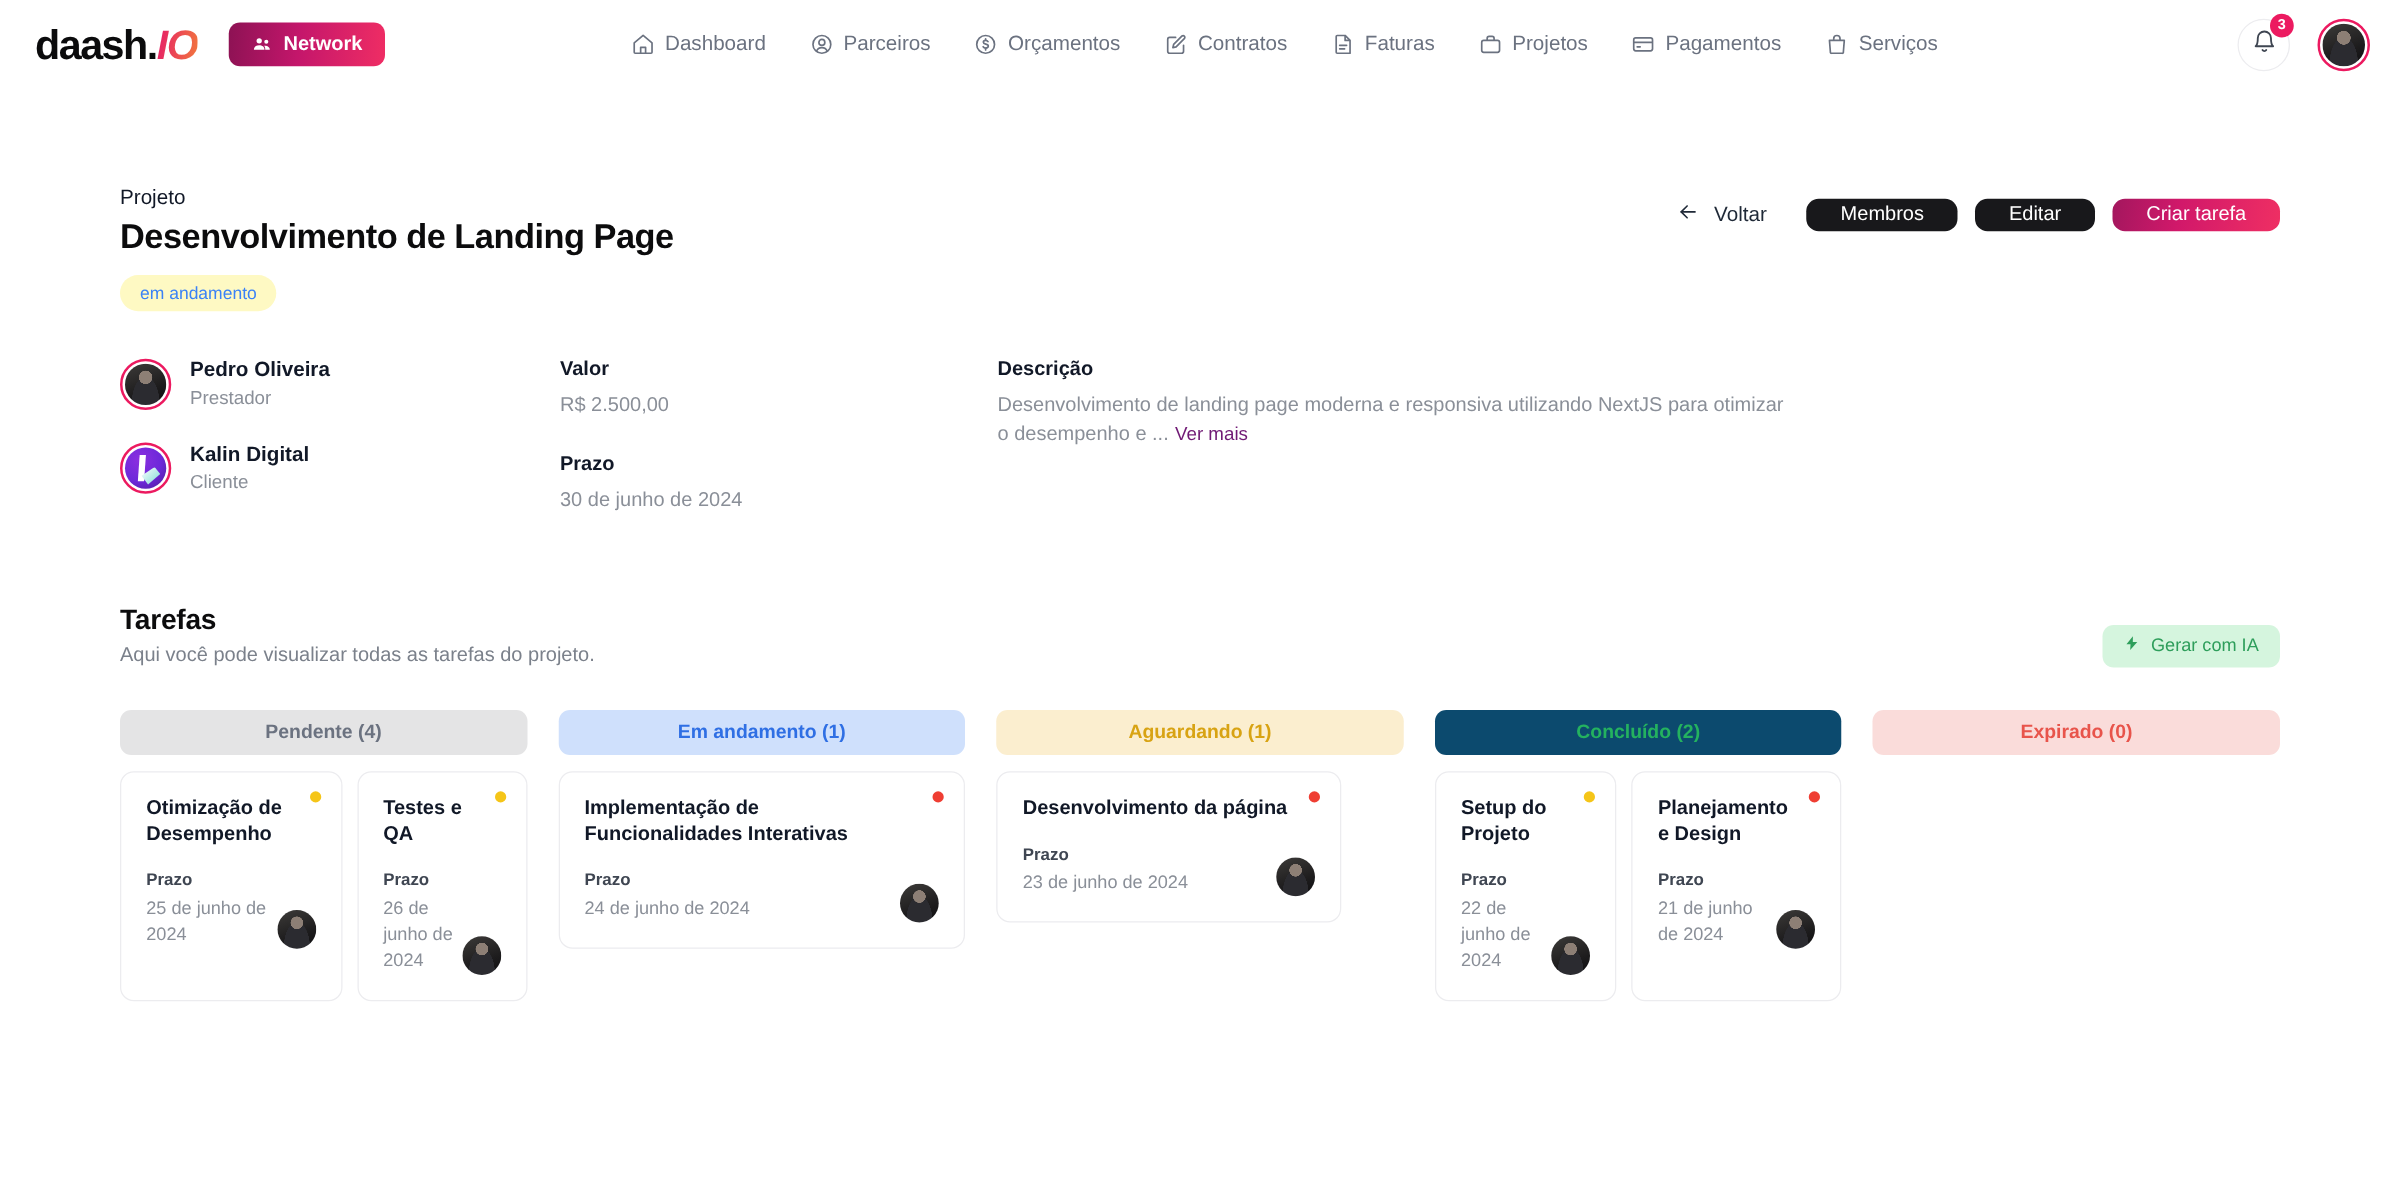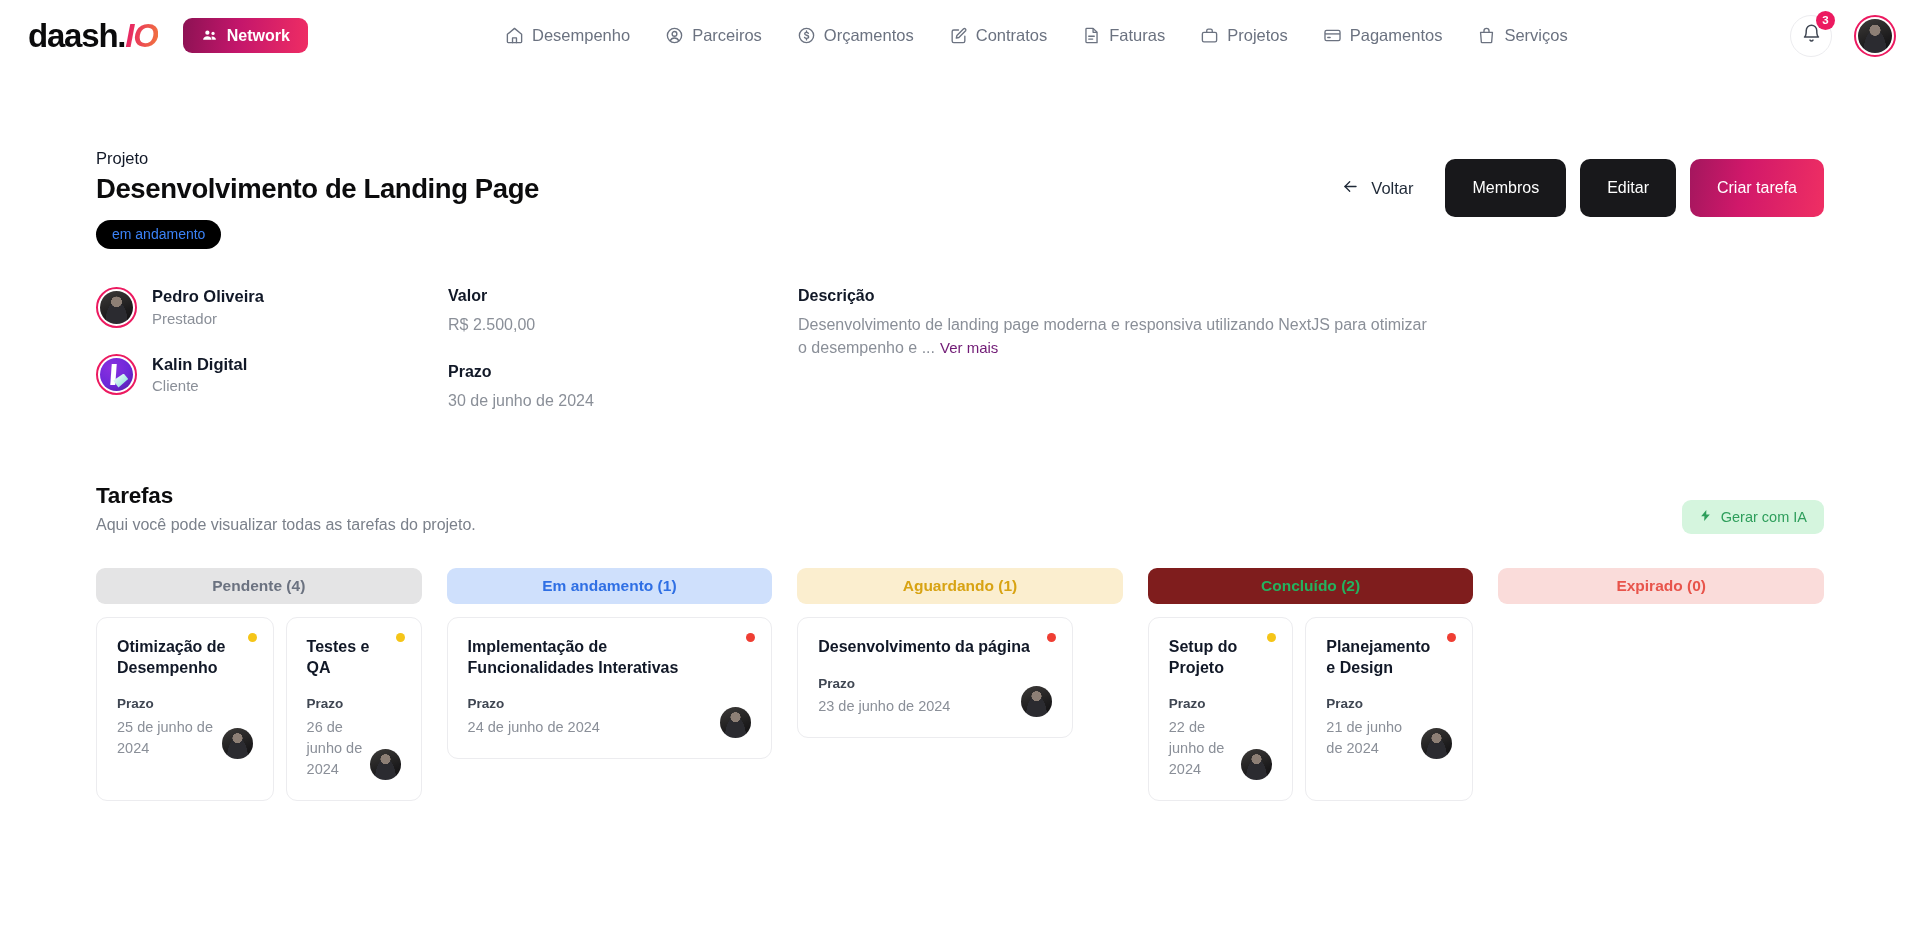--- a/index.html
+++ b/index.html
@@ -131,21 +131,21 @@
     font-size: 27.5px;
     font-weight: 700;
     letter-spacing: -0.4px;
     color: #0c0c0d;
     margin-top: 2px;
     line-height: 1.2;
   }
   .status-pill {
     display: inline-block;
     margin-top: 15px;
-    background: #000000;
+    background: #fef9c3;
     color: #3b82f6;
     font-size: 14px;
     padding: 6px 16px;
     border-radius: 999px;
     line-height: 1.2;
   }
 
   .head-actions {
     margin-left: auto;
     display: flex;
@@ -157,21 +157,21 @@
     font-size: 16.5px; color: #1f2937;
     cursor: pointer;
     margin-right: 18px;
   }
   .btn {
     border: none;
     font-family: inherit;
     font-size: 16px;
     font-weight: 400;
     border-radius: 10px;
-    height: 58px;
+    height: 26px;
     padding: 0 27px;
     cursor: pointer;
     white-space: nowrap;
   }
   .btn-dark { background: #18181b; color: #ffffff; }
   .btn-grad {
     background: linear-gradient(100deg, #a3175e 0%, #d1186a 40%, #ef2f63 100%);
     color: #ffffff;
   }
 
@@ -328,21 +328,21 @@
   </button>
 
   <nav class="nav">
     <div class="nav-item">
       <span>
           <svg width="19" height="19" viewBox="0 0 24 24" fill="none" stroke="#6b7280" stroke-width="1.7" stroke-linecap="round" stroke-linejoin="round">
             <path d="M3 10.5 12 3l9 7.5V20a1 1 0 0 1-1 1H4a1 1 0 0 1-1-1z"></path>
             <path d="M9.5 21v-6h5v6"></path>
           </svg>
         </span>
-      <span>Desempenho</span>
+      <span>Dashboard</span>
     </div>
     <div class="nav-item">
       <span>
           <svg width="19" height="19" viewBox="0 0 24 24" fill="none" stroke="#6b7280" stroke-width="1.7">
             <circle cx="12" cy="12" r="9"></circle>
             <circle cx="12" cy="10" r="3"></circle>
             <path d="M6.5 19c1-2.6 3-3.8 5.5-3.8s4.5 1.2 5.5 3.8"></path>
           </svg>
         </span>
       <span>Parceiros</span>
@@ -555,21 +555,21 @@
               <div>
                 <div class="card-prazo-label">Prazo</div>
                 <div class="card-prazo-date">23 de junho de 2024</div>
               </div>
               <div class="card-avatar"></div>
             </div>
           </div>
         </div>
       </div>
       <div class="col">
-        <div class="col-head" style="background: #7f1d1d; color: rgb(36, 178, 95);">Concluído (2)</div>
+        <div class="col-head" style="background: #0c4a6e; color: rgb(36, 178, 95);">Concluído (2)</div>
         <div class="col-body">
           <div class="card">
             <span class="card-dot" style="background:#f5c518"></span>
             <div class="card-title">Setup do Projeto</div>
             <div class="card-foot">
               <div>
                 <div class="card-prazo-label">Prazo</div>
                 <div class="card-prazo-date">22 de junho de 2024</div>
               </div>
               <div class="card-avatar"></div>

